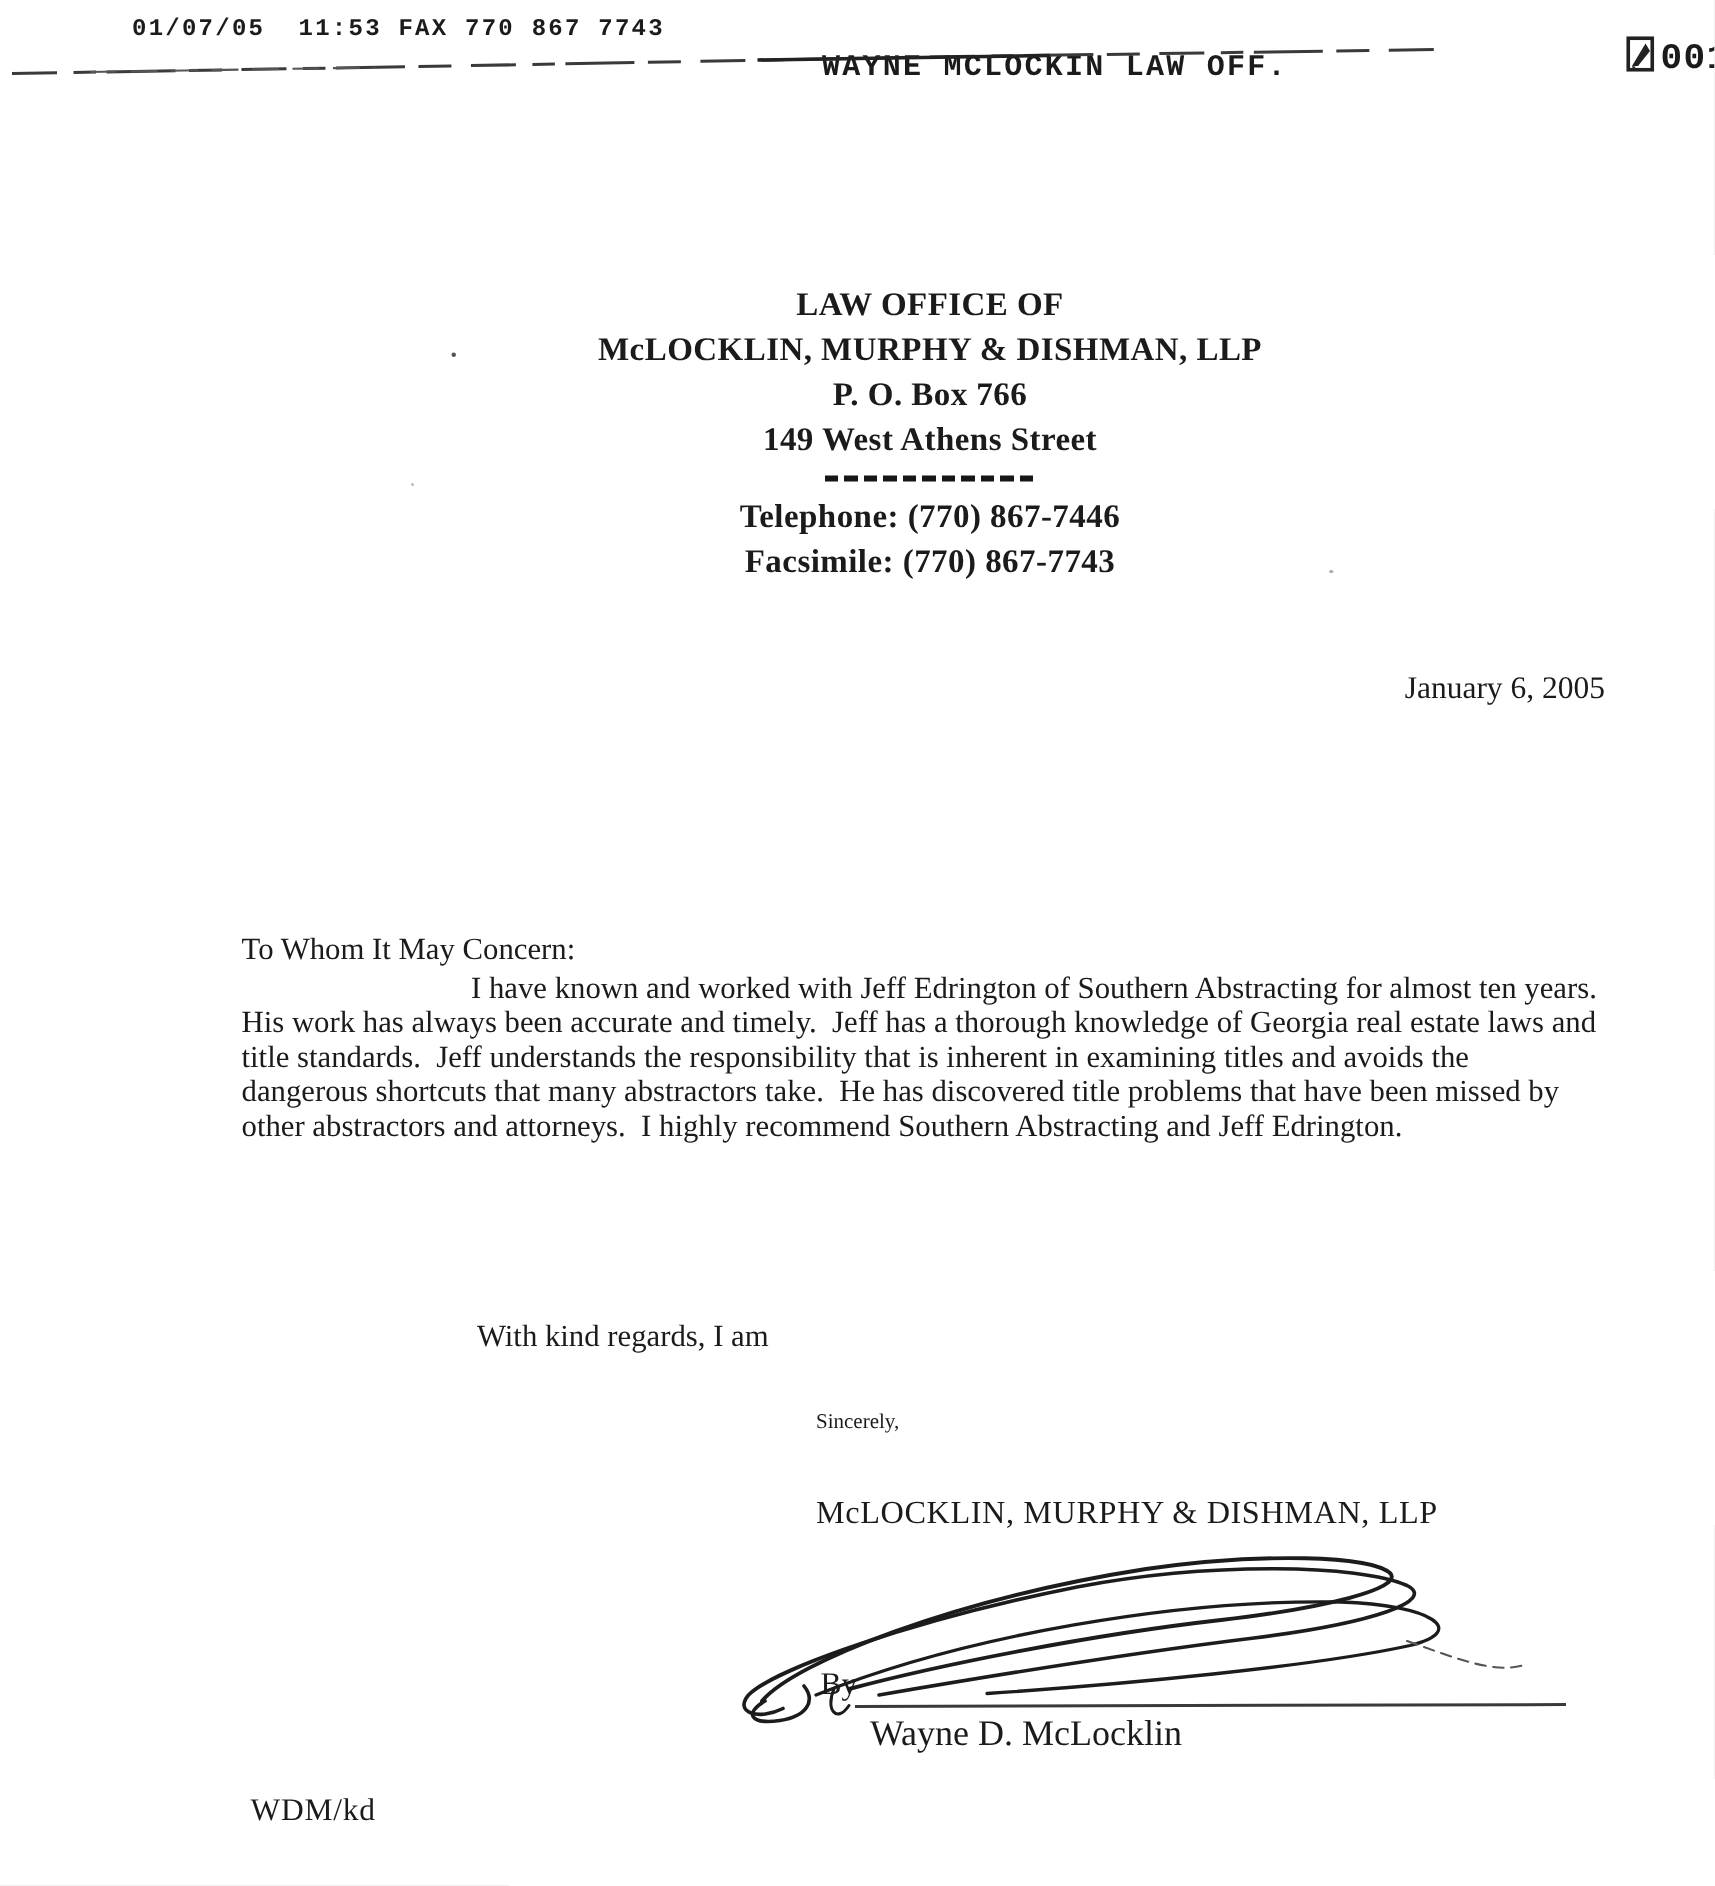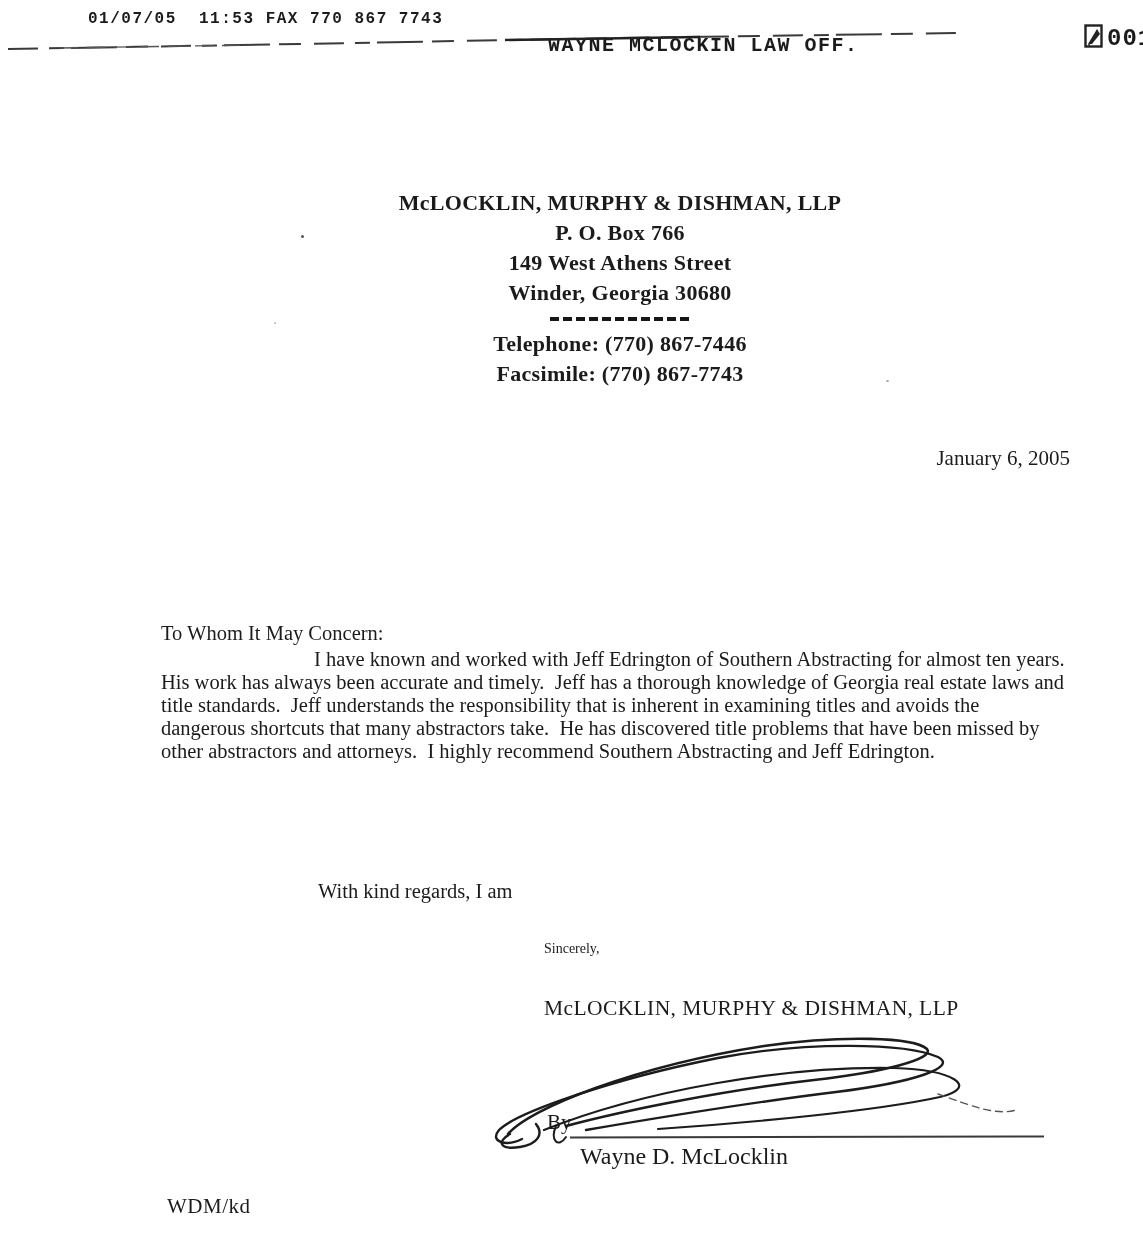--- a/index.html
+++ b/index.html
@@ -118,24 +118,24 @@
     <span class="fax-page-number">001</span>
   </div>
 
   <svg class="scan-line-svg" width="1000" height="60" viewBox="0 0 1000 60">
     <path d="M8 49 L300 44 L620 38 L958 33" fill="none" stroke="#3a3a3a" stroke-width="2" stroke-dasharray="30 11 15 7 46 9 22 13"></path>
     <path d="M60 48 L250 45" fill="none" stroke="#555" stroke-width="1.4" stroke-dasharray="18 9"></path>
     <path d="M505 40 L700 37" fill="none" stroke="#222" stroke-width="2.4"></path>
   </svg>
 
   <div class="letterhead">
+    <div>LAW OFFICE OF</div>
     <div>McLOCKLIN, MURPHY &amp; DISHMAN, LLP</div>
     <div>P. O. Box 766</div>
     <div>149 West Athens Street</div>
-    <div>Winder, Georgia 30680</div>
     <div class="lh-dashes"></div>
     <div>Telephone: (770) 867-7446</div>
     <div>Facsimile:  (770) 867-7743</div>
   </div>
 
   <div class="date-line">January 6, 2005</div>
 
   <div class="salutation">To Whom It May Concern:</div>
 
   <div class="body-par">I have known and worked with Jeff Edrington of Southern Abstracting for almost ten years.  His work has always been accurate and timely.  Jeff has a thorough knowledge of Georgia real estate laws and title standards.  Jeff understands the responsibility that is inherent in examining titles and avoids the dangerous shortcuts that many abstractors take.  He has discovered title problems that have been missed by other abstractors and attorneys.  I highly recommend Southern Abstracting and Jeff Edrington.</div>

